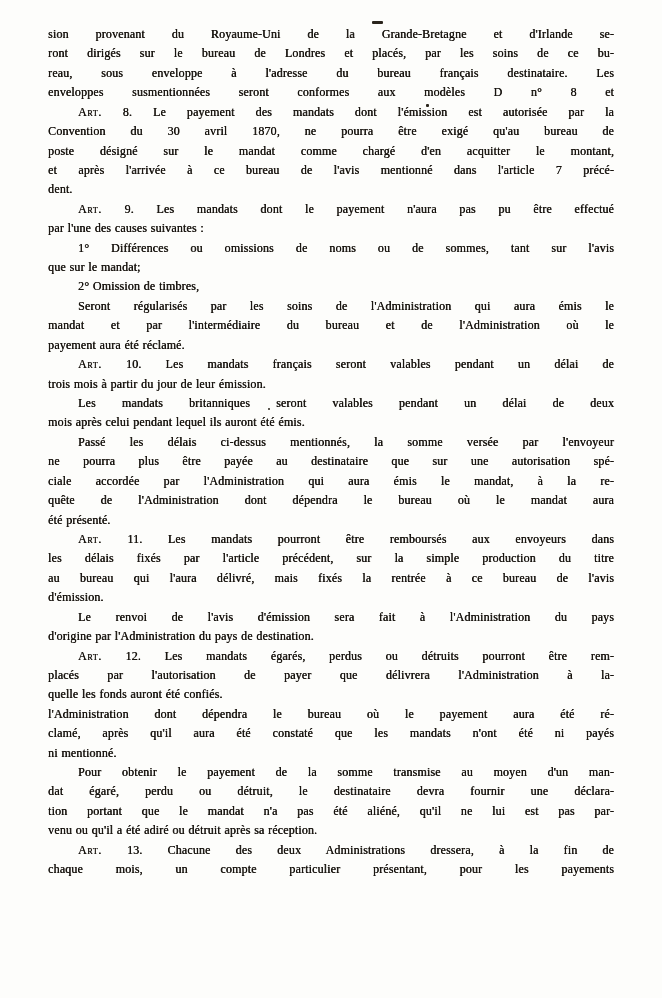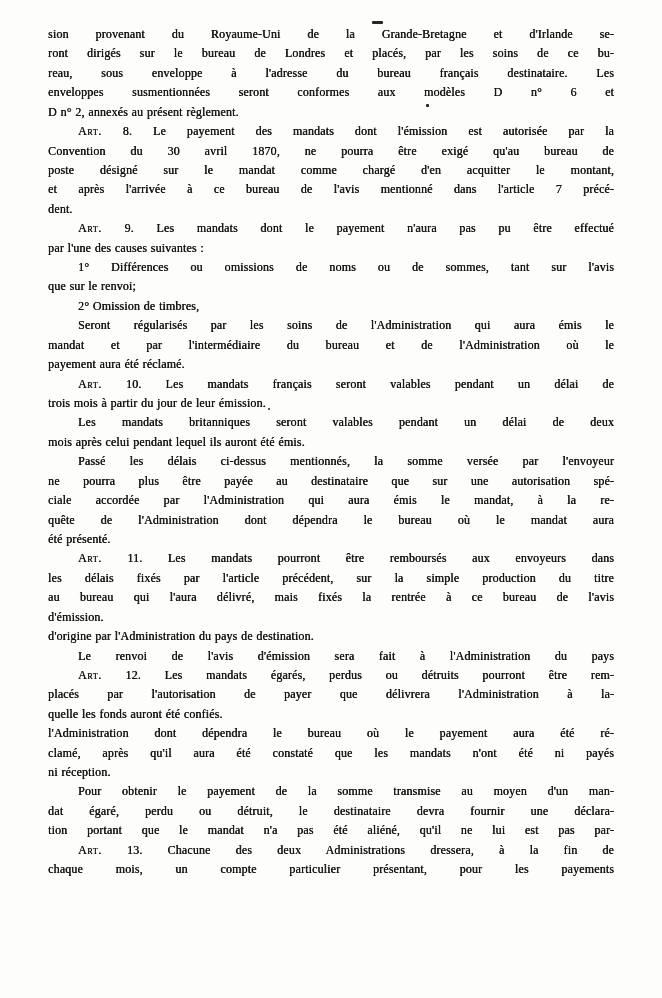--- a/index.html
+++ b/index.html
@@ -40,58 +40,58 @@
   }
 </style>
 </head>
 <body>
 
 <div class="page" style="background: rgb(253, 253, 251); color: rgb(23, 19, 14);">
   <div class="text-block">
       <div class="line">sion provenant du Royaume-Uni de la Grande-Bretagne et d'Irlande se-</div>
       <div class="line">ront dirigés sur le bureau de Londres et placés, par les soins de ce bu-</div>
       <div class="line">reau, sous enveloppe à l'adresse du bureau français destinataire. Les</div>
-      <div class="line">enveloppes susmentionnées seront conformes aux modèles D n° 6 et</div>
-      <div class="line last">D n° 2, annexés au présent règlement.</div>
+      <div class="line">enveloppes susmentionnées seront conformes aux modèles D n° 8 et</div>
       <div class="line indent"><span class="sc">Art.</span> 8. Le payement des mandats dont l'émission est autorisée par la</div>
       <div class="line">Convention du 30 avril 1870, ne pourra être exigé qu'au bureau de</div>
       <div class="line">poste désigné sur le mandat comme chargé d'en acquitter le montant,</div>
       <div class="line">et après l'arrivée à ce bureau de l'avis mentionné dans l'article 7 précé-</div>
       <div class="line last">dent.</div>
       <div class="line indent"><span class="sc">Art.</span> 9. Les mandats dont le payement n'aura pas pu être effectué</div>
       <div class="line last">par l'une des causes suivantes :</div>
       <div class="line indent">1° Différences ou omissions de noms ou de sommes, tant sur l'avis</div>
-      <div class="line last">que sur le renvoi;</div>
+      <div class="line last">que sur le mandat;</div>
       <div class="line indent last">2° Omission de timbres,</div>
       <div class="line indent">Seront régularisés par les soins de l'Administration qui aura émis le</div>
       <div class="line">mandat et par l'intermédiaire du bureau et de l'Administration où le</div>
       <div class="line last">payement aura été réclamé.</div>
       <div class="line indent"><span class="sc">Art.</span> 10. Les mandats français seront valables pendant un délai de</div>
       <div class="line last">trois mois à partir du jour de leur émission.</div>
       <div class="line indent">Les mandats britanniques seront valables pendant un délai de deux</div>
       <div class="line last">mois après celui pendant lequel ils auront été émis.</div>
       <div class="line indent">Passé les délais ci-dessus mentionnés, la somme versée par l'envoyeur</div>
       <div class="line">ne pourra plus être payée au destinataire que sur une autorisation spé-</div>
       <div class="line">ciale accordée par l'Administration qui aura émis le mandat, à la re-</div>
       <div class="line">quête de l'Administration dont dépendra le bureau où le mandat aura</div>
       <div class="line last">été présenté.</div>
       <div class="line indent"><span class="sc">Art.</span> 11. Les mandats pourront être remboursés aux envoyeurs dans</div>
       <div class="line">les délais fixés par l'article précédent, sur la simple production du titre</div>
       <div class="line">au bureau qui l'aura délivré, mais fixés la rentrée à ce bureau de l'avis</div>
       <div class="line last">d'émission.</div>
+      <div class="line indent">Le renvoi de l'avis d'émission sera fait à l'Administration du pays</div>
       <div class="line last">d'origine par l'Administration du pays de destination.</div>
-      <div class="line indent">Le renvoi de l'avis d'émission sera fait à l'Administration du pays</div>
       <div class="line indent"><span class="sc">Art.</span> 12. Les mandats égarés, perdus ou détruits pourront être rem-</div>
       <div class="line">placés par l'autorisation de payer que délivrera l'Administration à la-</div>
       <div class="line last">quelle les fonds auront été confiés.</div>
       <div class="line">l'Administration dont dépendra le bureau où le payement aura été ré-</div>
       <div class="line">clamé, après qu'il aura été constaté que les mandats n'ont été ni payés</div>
-      <div class="line last">ni réception.</div>
+      <div class="line last">ni mentionné.</div>
       <div class="line indent">Pour obtenir le payement de la somme transmise au moyen d'un man-</div>
       <div class="line">dat égaré, perdu ou détruit, le destinataire devra fournir une déclara-</div>
       <div class="line">tion portant que le mandat n'a pas été aliéné, qu'il ne lui est pas par-</div>
+      <div class="line last">venu ou qu'il a été adiré ou détruit après sa réception.</div>
       <div class="line indent"><span class="sc">Art.</span> 13. Chacune des deux Administrations dressera, à la fin de</div>
       <div class="line">chaque mois, un compte particulier présentant, pour les payements</div>
     </div>
 <div class="speck" style="left: 372px; top: 21px; width: 11px; height: 3px;"></div>
     <div class="speck" style="left: 426px; top: 104px; width: 3px; height: 3px;"></div>
     <div class="speck" style="left: 268px; top: 408px; width: 2px; height: 2px;"></div>
   </div>
 
 </body></html>

